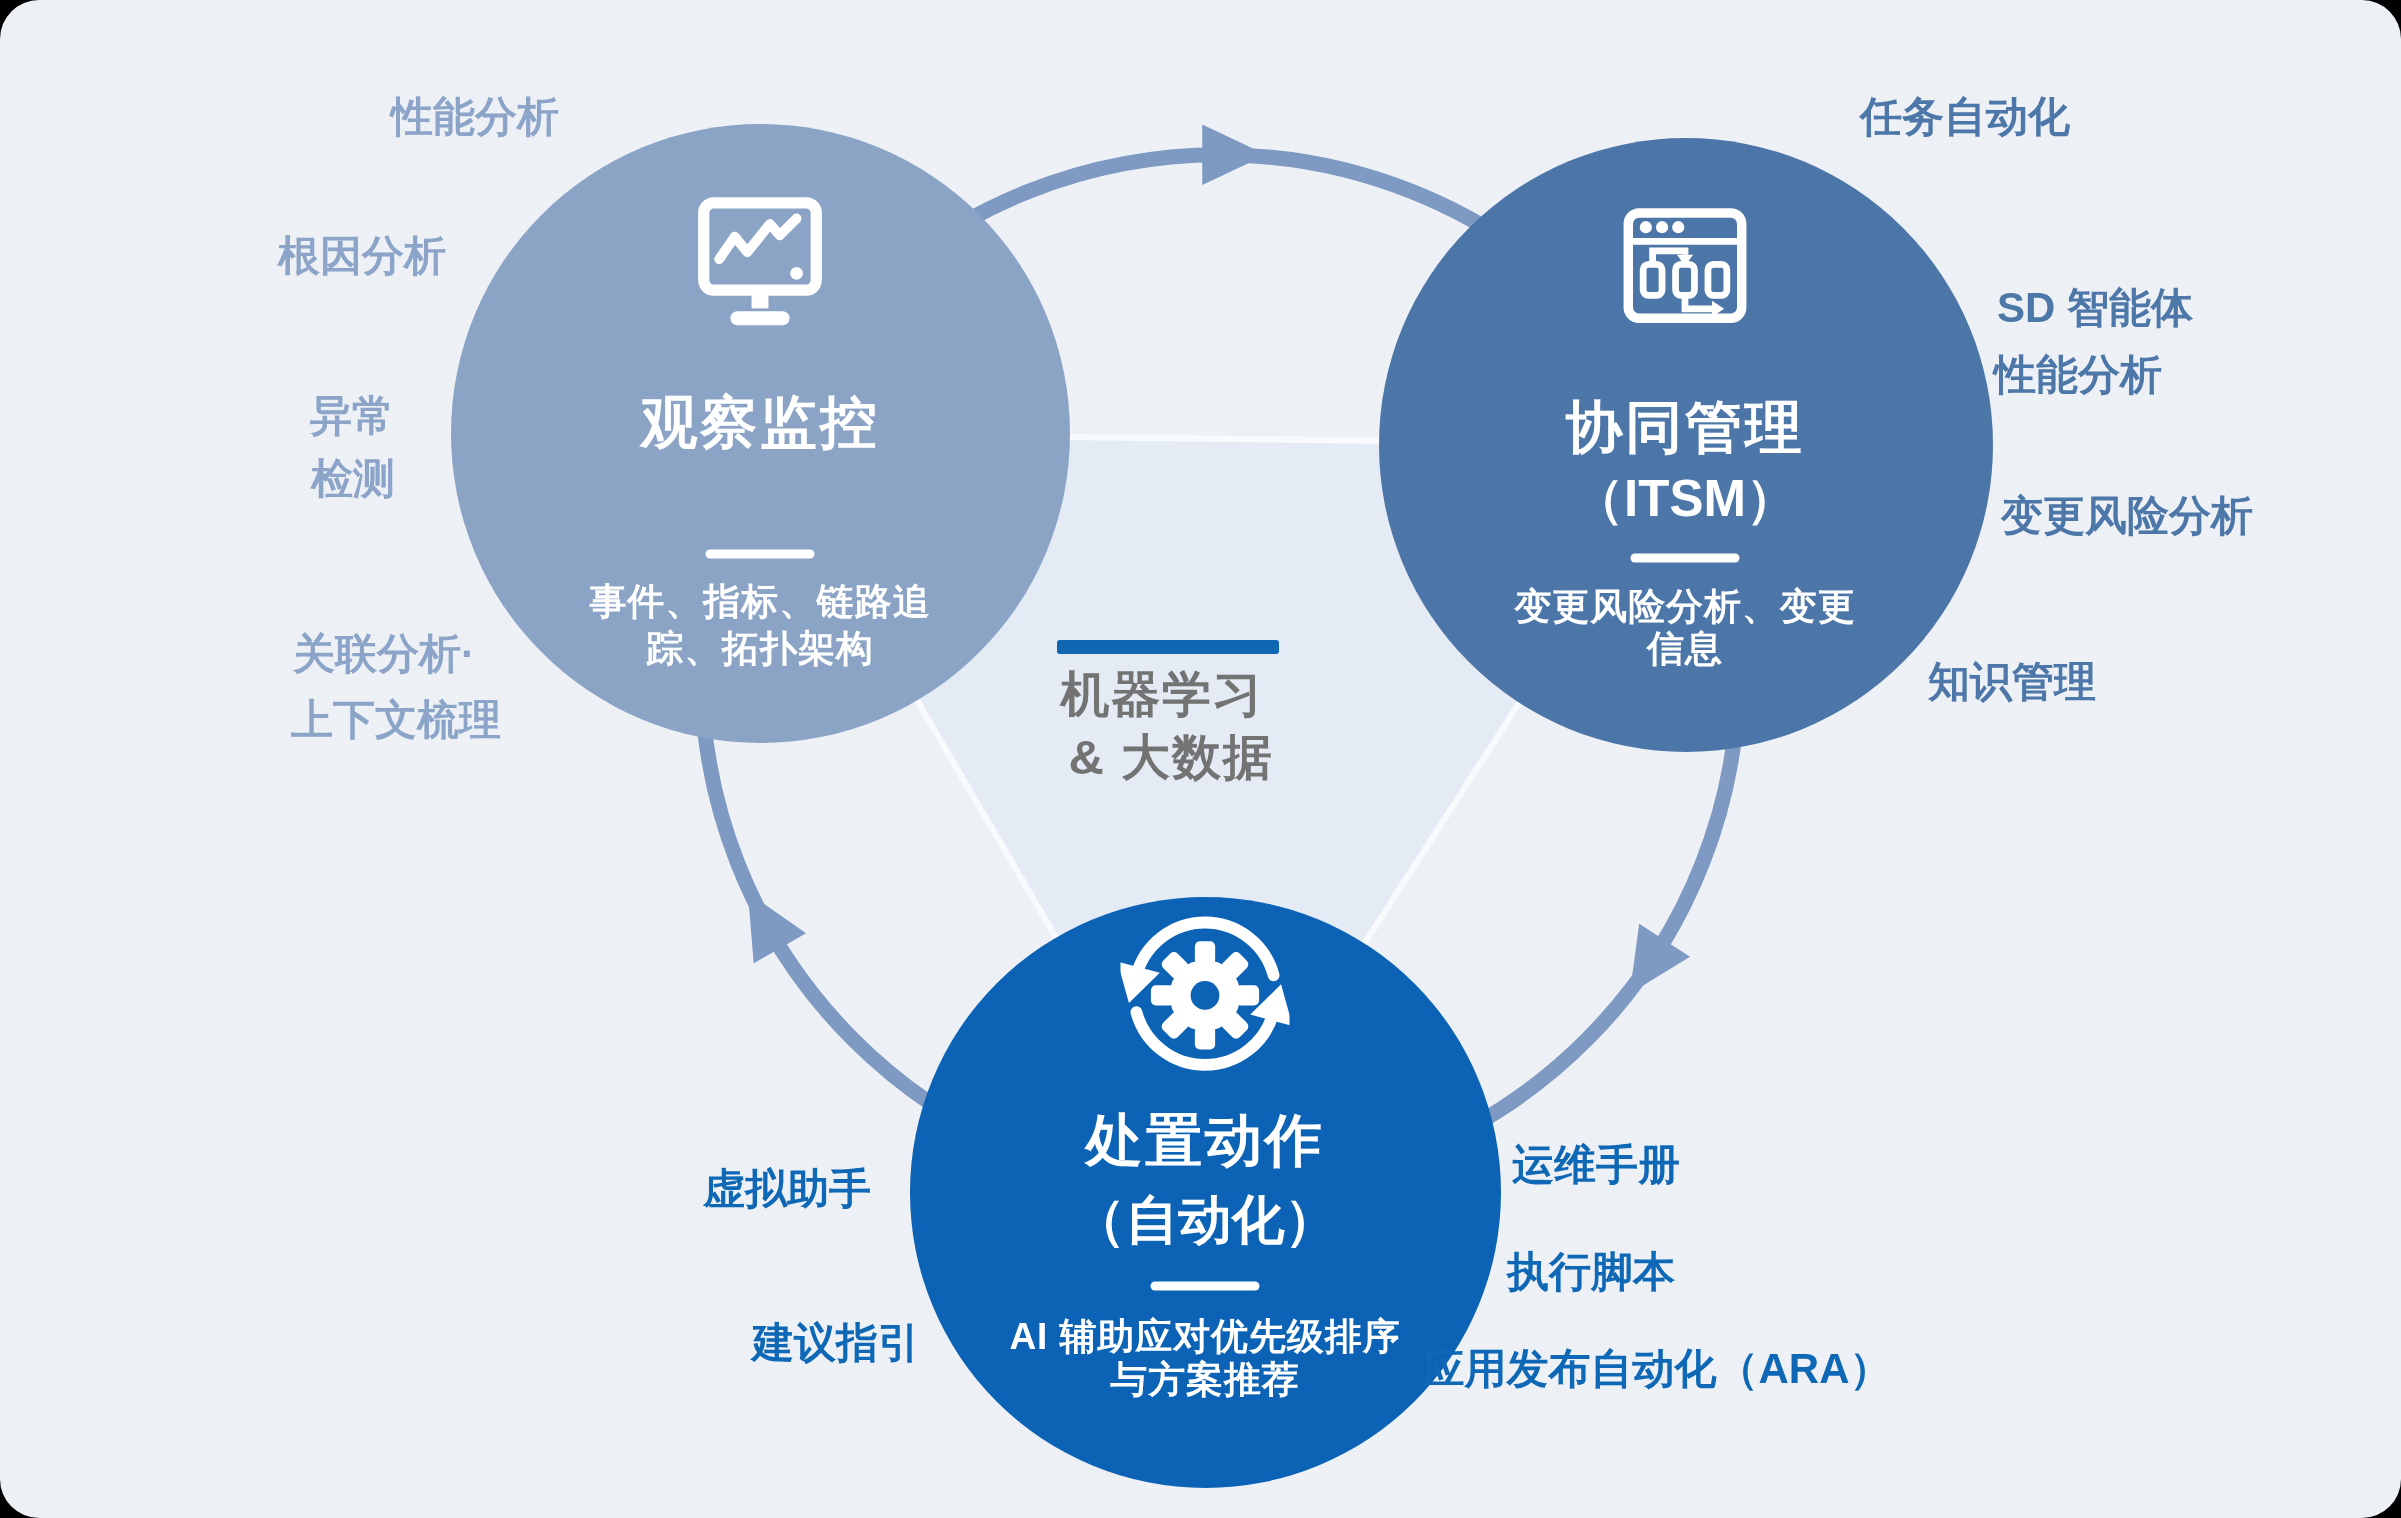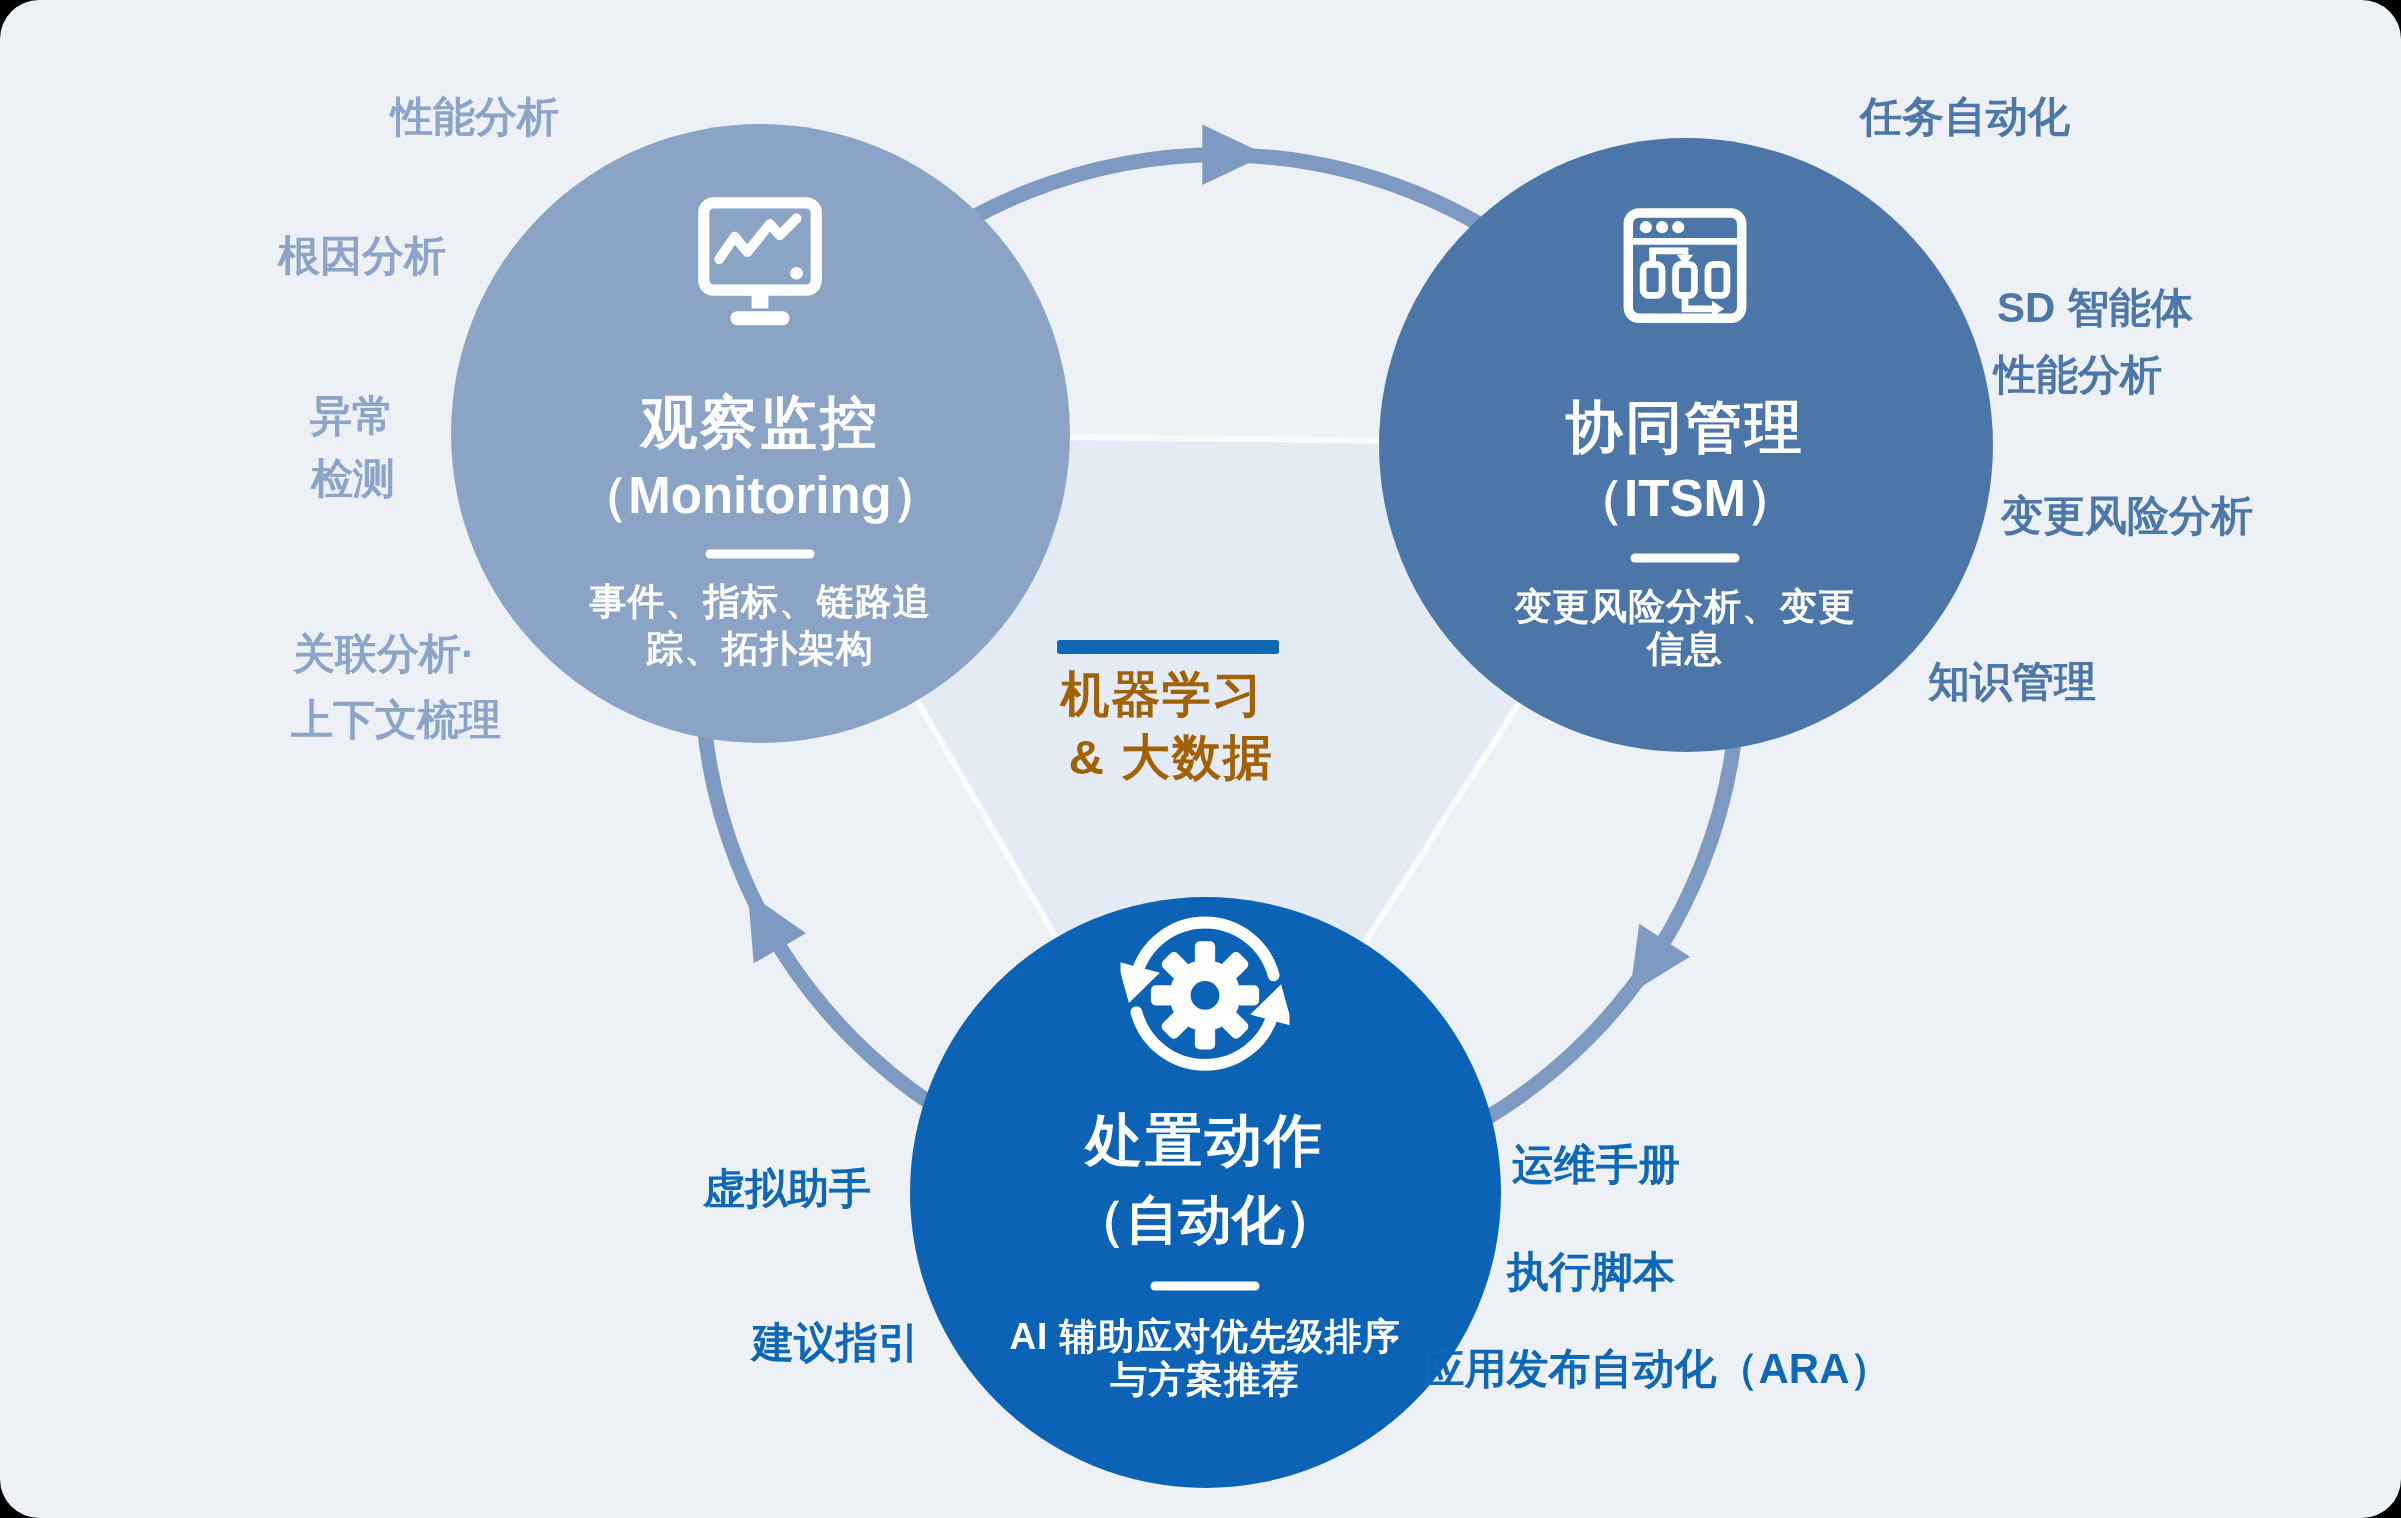--- a/index.html
+++ b/index.html
@@ -17,21 +17,21 @@
   .circle-title{color:#fff;font-size:57px;font-weight:bold;letter-spacing:2.7px;}
   .circle-sub{color:#fff;font-size:51px;font-weight:bold;}
   .circle-body{color:#fff;font-size:37px;font-weight:bold;letter-spacing:0.9px;}
   .divider{position:absolute;transform:translate(-50%,-50%);width:109px;height:9px;border-radius:4.4px;background:#fff;}
   .lbl{font-size:42px;font-weight:600;}
   .lbl.left{color:#8ca4c8;}
   .lbl.right{color:#4d77a8;}
   .lbl.bottom{color:#0f68b6;font-weight:bold;}
   .aiops-title{color:#0f67b2;font-size:85px;font-weight:bold;letter-spacing:0.9px;}
   .aiops-bar{position:absolute;transform:translate(-50%,-50%);width:222px;height:14.2px;border-radius:2.7px;background:#0f67b2;}
-  .aiops-sub{color:#a16207;font-size:49px;font-weight:bold;letter-spacing:1.8px;}
+  .aiops-sub{color:#737373;font-size:49px;font-weight:bold;letter-spacing:1.8px;}
 </style>
 </head>
 <body>
 
 <div class="stage">
 
   <svg class="deco" width="2401" height="1518" viewBox="0 0 2700 1707">
     <polygon points="855,487 1895,500 1355,1340" fill="#e4ebf5" stroke="#f8fafd" stroke-width="7" stroke-linejoin="round"></polygon>
     <circle cx="1372" cy="757" r="583" fill="none" stroke="#7e99c2" stroke-width="17"></circle>
     <g fill="#7e99c2">
@@ -52,21 +52,20 @@
   <div class="circle action"></div>
 
   <svg class="c" style="left:760px;top:262px;" width="141" height="135" viewBox="0 0 100 96">
     <rect x="10" y="6" width="80" height="62" rx="7" fill="none" stroke="#fff" stroke-width="8"></rect>
     <polyline points="21,46 32,30 41,41 57,21 64,29 76,17" fill="none" stroke="#fff" stroke-width="7" stroke-linecap="round" stroke-linejoin="round"></polyline>
     <circle cx="76" cy="56" r="4.5" fill="#fff"></circle>
     <rect x="44" y="68" width="12" height="13" fill="#fff"></rect>
     <rect x="29" y="83" width="42" height="10" rx="5" fill="#fff"></rect>
   </svg>
   <div class="c circle-title" style="left:760px;top:422px;">观察监控</div>
-  <div class="c circle-sub" style="left:760px;top:495px;">（Monitoring）</div>
   <div class="divider" style="left:760px;top:554px;"></div>
   <div class="c circle-body" style="left:760px;top:601px;">事件、指标、链路追</div>
   <div class="c circle-body" style="left:760px;top:648px;">踪、拓扑架构</div>
 
   <svg class="c" style="left:1685px;top:267px;" width="135" height="126" viewBox="0 0 100 92">
     <rect x="8" y="6" width="84" height="78" rx="8" fill="none" stroke="#fff" stroke-width="7"></rect>
     <line x1="11" y1="27" x2="89" y2="27" stroke="#fff" stroke-width="5"></line>
     <circle cx="21" cy="16.5" r="4.5" fill="#fff"></circle>
     <circle cx="33" cy="16.5" r="4.5" fill="#fff"></circle>
     <circle cx="45" cy="16.5" r="4.5" fill="#fff"></circle>

